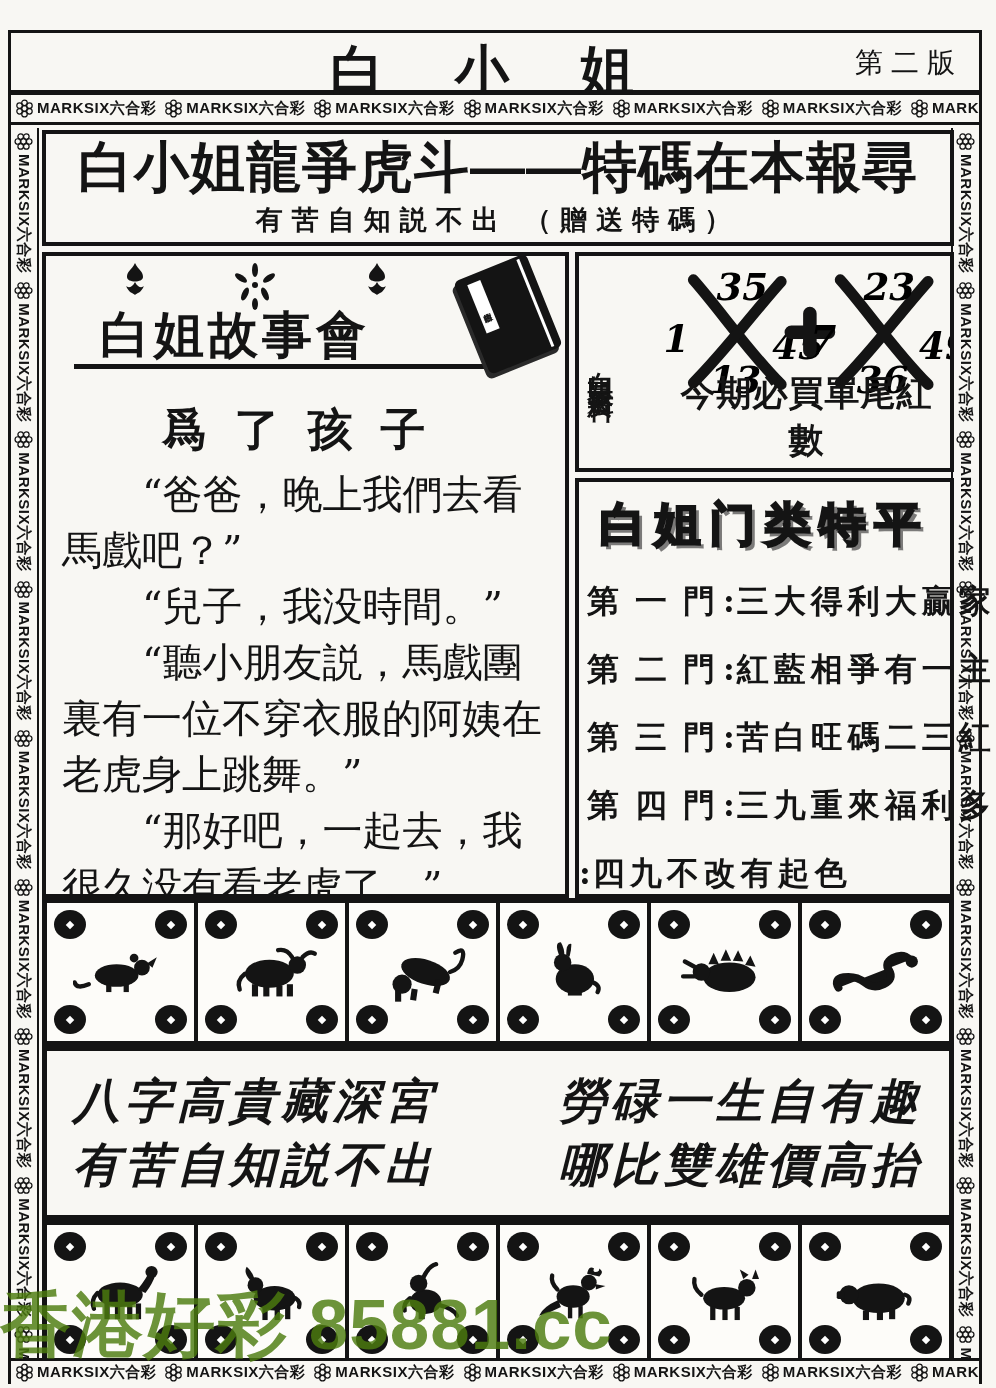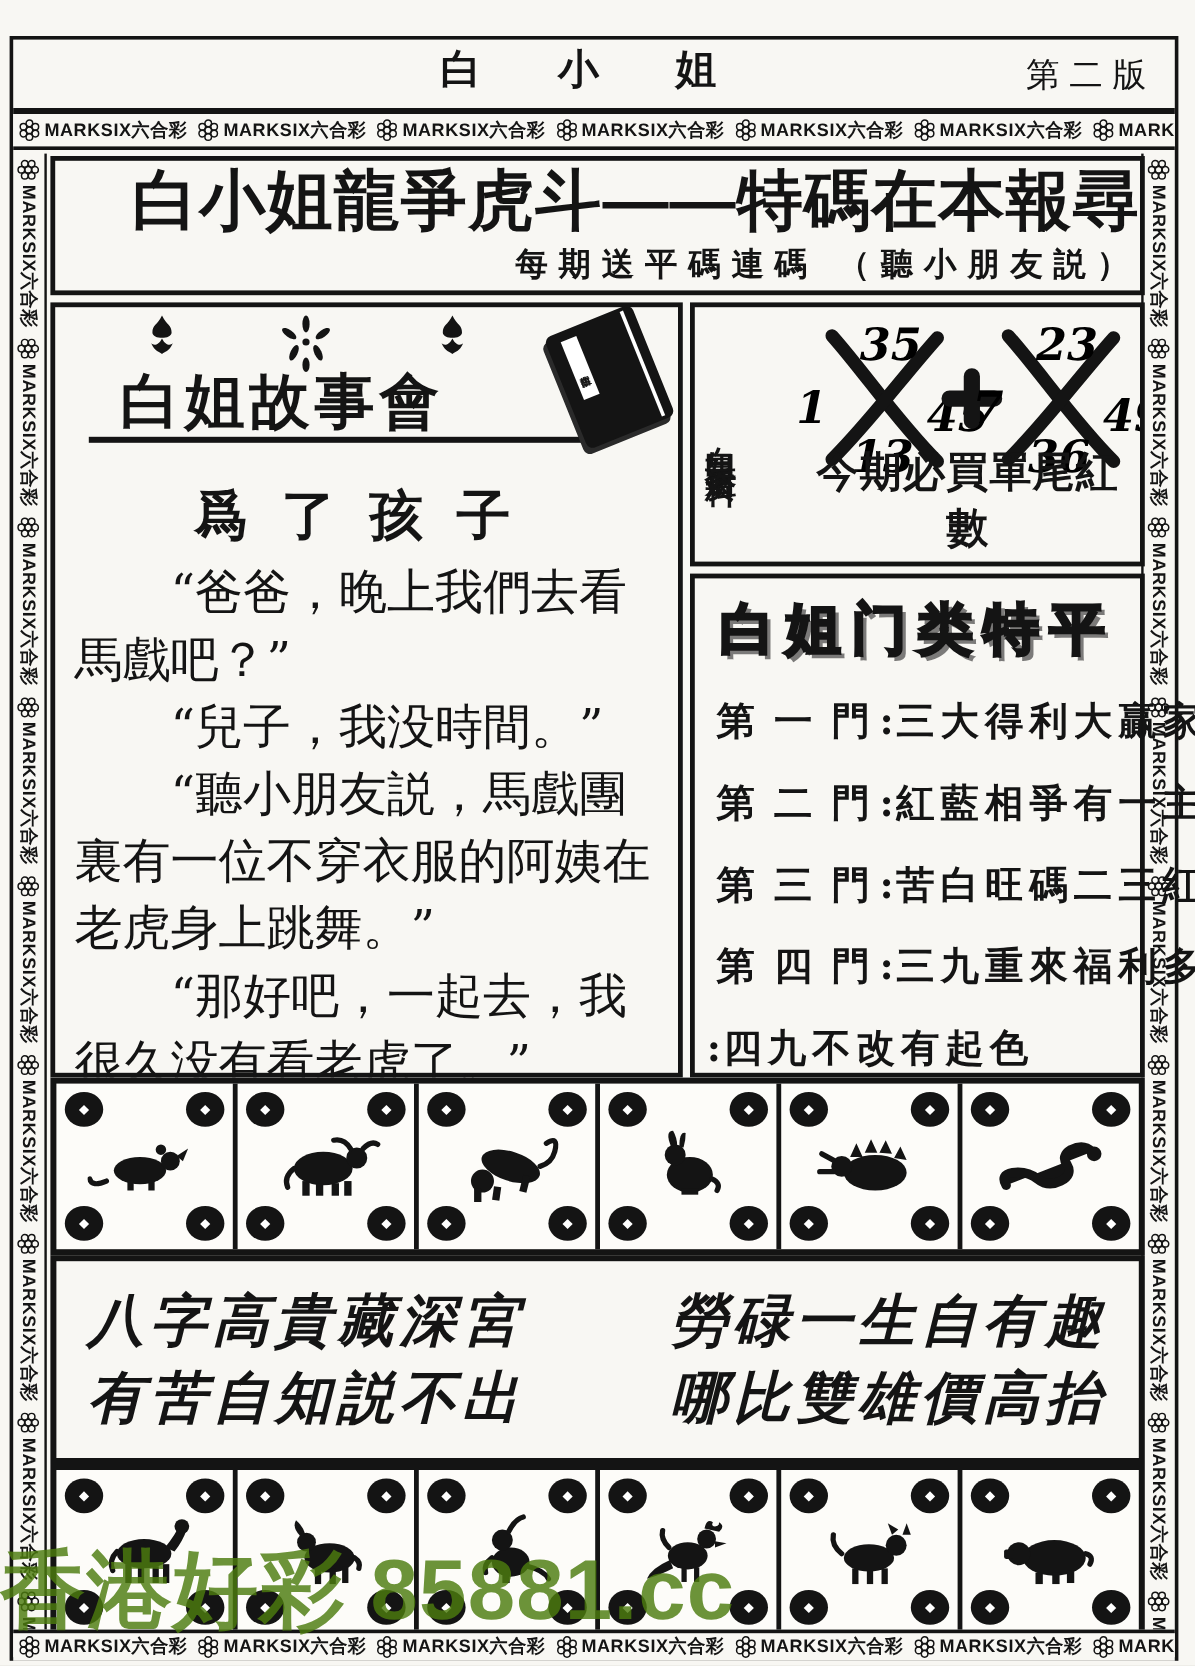--- a/index.html
+++ b/index.html
@@ -3,42 +3,42 @@
 <meta charset="utf-8">
 <style>
   html,body{margin:0;padding:0;background:#e8e6e0;}
   #page{position:relative;width:996px;height:1388px;background:#f8f7f3;margin:0 auto;
         font-family:"Liberation Sans",sans-serif;color:#141414;overflow:hidden;}
   #frame{position:absolute;left:8px;top:30px;width:974px;height:1354px;border:3px solid #141414;box-sizing:border-box;background:#f8f7f3;}
 
   
   .title-band{position:absolute;left:0;top:0;width:100%;height:62px;border-bottom:5px solid #141414;box-sizing:border-box;}
   .paper-title{position:absolute;left:0;right:0;top:2px;text-align:center;font-family:"DejaVu Serif",serif;
-               font-size:34px;font-weight:bold;letter-spacing:26px;}
+               font-size:54px;font-weight:bold;letter-spacing:26px;}
   .edition{position:absolute;right:16px;bottom:8px;font-family:"DejaVu Serif",serif;font-size:28px;letter-spacing:8px;}
 
   
   .band{position:absolute;display:flex;align-items:center;overflow:hidden;white-space:nowrap;background:#f8f7f3;}
   .band-top{left:0;top:62px;width:100%;height:30px;border-bottom:3px solid #141414;box-sizing:border-box;}
   .band-bottom{left:0;top:1325px;width:100%;height:26px;border-top:3px solid #141414;box-sizing:border-box;}
   .band-item{display:inline-flex;align-items:center;margin:0 4px;flex:0 0 auto;}
   .band-item .mk{font-size:15px;font-weight:bold;letter-spacing:.5px;font-family:"Liberation Sans",sans-serif;}
   .florette{width:19px;height:19px;margin-right:3px;flex:0 0 auto;}
 
   
   .side-strip{position:absolute;top:95px;width:26px;height:1230px;overflow:hidden;}
   .side-left{left:0;border-right:2px solid #141414;}
   .side-right{right:0;border-left:2px solid #141414;}
   .side-rot{position:absolute;left:26px;top:0;width:1230px;height:26px;transform-origin:0 0;transform:rotate(90deg);
             display:flex;align-items:center;white-space:nowrap;}
 
   
   #content{position:absolute;left:31px;top:95px;width:912px;height:1230px;}
 
-  .headline-box{position:absolute;left:0;top:2px;width:100%;height:116px;border:4px solid #141414;box-sizing:border-box;text-align:right;}
+  .headline-box{position:absolute;left:0;top:2px;width:100%;height:116px;border:4px solid #141414;box-sizing:border-box;text-align:center;}
   .headline-main{margin-top:6px;font-size:55px;font-weight:900;letter-spacing:1px;line-height:1.0;}
   .headline-sub{margin-top:7px;font-size:27px;font-weight:800;letter-spacing:9px;}
 
   
   .story-panel{position:absolute;left:0;top:124px;width:527px;height:646px;border:4px solid #141414;box-sizing:border-box;padding:6px 12px 0 16px;}
   .story-head{position:relative;height:128px;}
   .story-head-title{position:absolute;left:38px;top:40px;font-size:50px;font-weight:900;letter-spacing:4px;}
   .story-underline{position:absolute;left:12px;top:102px;width:420px;height:5px;background:#141414;}
   .tulip1{position:absolute;left:58px;top:0;}
   .tulip2{position:absolute;left:300px;top:0;}
@@ -53,21 +53,21 @@
 
   
   .tips-panel{position:absolute;left:533px;top:124px;width:379px;height:220px;border:4px solid #141414;box-sizing:border-box;display:flex;gap:40px;}
   .tips-side{width:44px;padding-top:8px;writing-mode:vertical-rl;text-orientation:upright;font-weight:900;
              font-size:26px;letter-spacing:5px;text-align:center;line-height:44px;}
   .tips-main{flex:1;position:relative;}
   .tips-cross-svg{position:absolute;left:0;top:2px;width:100%;height:150px;}
   .tips-slogan{position:absolute;left:0;bottom:4px;width:100%;text-align:center;font-size:35px;font-weight:900;letter-spacing:1px;}
 
   
-  .gates-panel{position:absolute;left:533px;top:350px;width:379px;height:420px;border:4px solid #141414;box-sizing:border-box;padding:8px 16px;}
+  .gates-panel{position:absolute;left:533px;top:350px;width:379px;height:420px;border:4px solid #141414;box-sizing:border-box;padding:8px 6px;}
   .gates-header{text-align:center;font-size:46px;font-weight:900;letter-spacing:9px;color:#fff;
                 -webkit-text-stroke:2.5px #141414;text-shadow:4px 4px 0 rgba(20,20,20,.55);margin-top:4px;}
   .gate-row{display:flex;align-items:baseline;font-family:"DejaVu Serif",serif;font-size:32px;margin:24px 2px 0 2px;}
   .gate-label{letter-spacing:16px;font-weight:bold;white-space:nowrap;}
   .gate-colon{font-weight:bold;margin:0 2px 0 -8px;}
   .gate-text{letter-spacing:5px;font-weight:600;white-space:nowrap;}
 
   
   .zstrip{position:absolute;left:0;width:100%;height:148px;border:5px solid #141414;box-sizing:border-box;display:flex;background:#fdfcf9;}
   .zstrip-top{top:770px;}
@@ -411,21 +411,21 @@
             </svg>
             <span class="mk">MARKSIX六合彩</span>
           </span>
         </div>
     </div>
 
     <div id="content">
 
       <div class="headline-box">
         <div class="headline-main">白小姐龍爭虎斗——特碼在本報尋</div>
-        <div class="headline-sub">每期送平碼連碼 （聽小朋友説）</div>
+        <div class="headline-sub">有苦自知説不出 （贈送特碼）</div>
       </div>
 
       <div class="story-panel">
         <div class="story-head">
           <svg class="tulip1" width="30" height="34" viewBox="0 0 30 34">
             <path fill="#141414" d="M15 1 C11 9 7 9 7 15 C7 21 23 21 23 15 C23 9 19 9 15 1 Z M15 20 C12 26 8 26 6 24 C9 31 13 31 15 33 C17 31 21 31 24 24 C22 26 18 26 15 20 Z"></path>
           </svg>
           <svg class="sparkle" width="56" height="52" viewBox="0 0 56 52">
             <g fill="#141414">
               <ellipse cx="28" cy="10" rx="3" ry="7"></ellipse>

